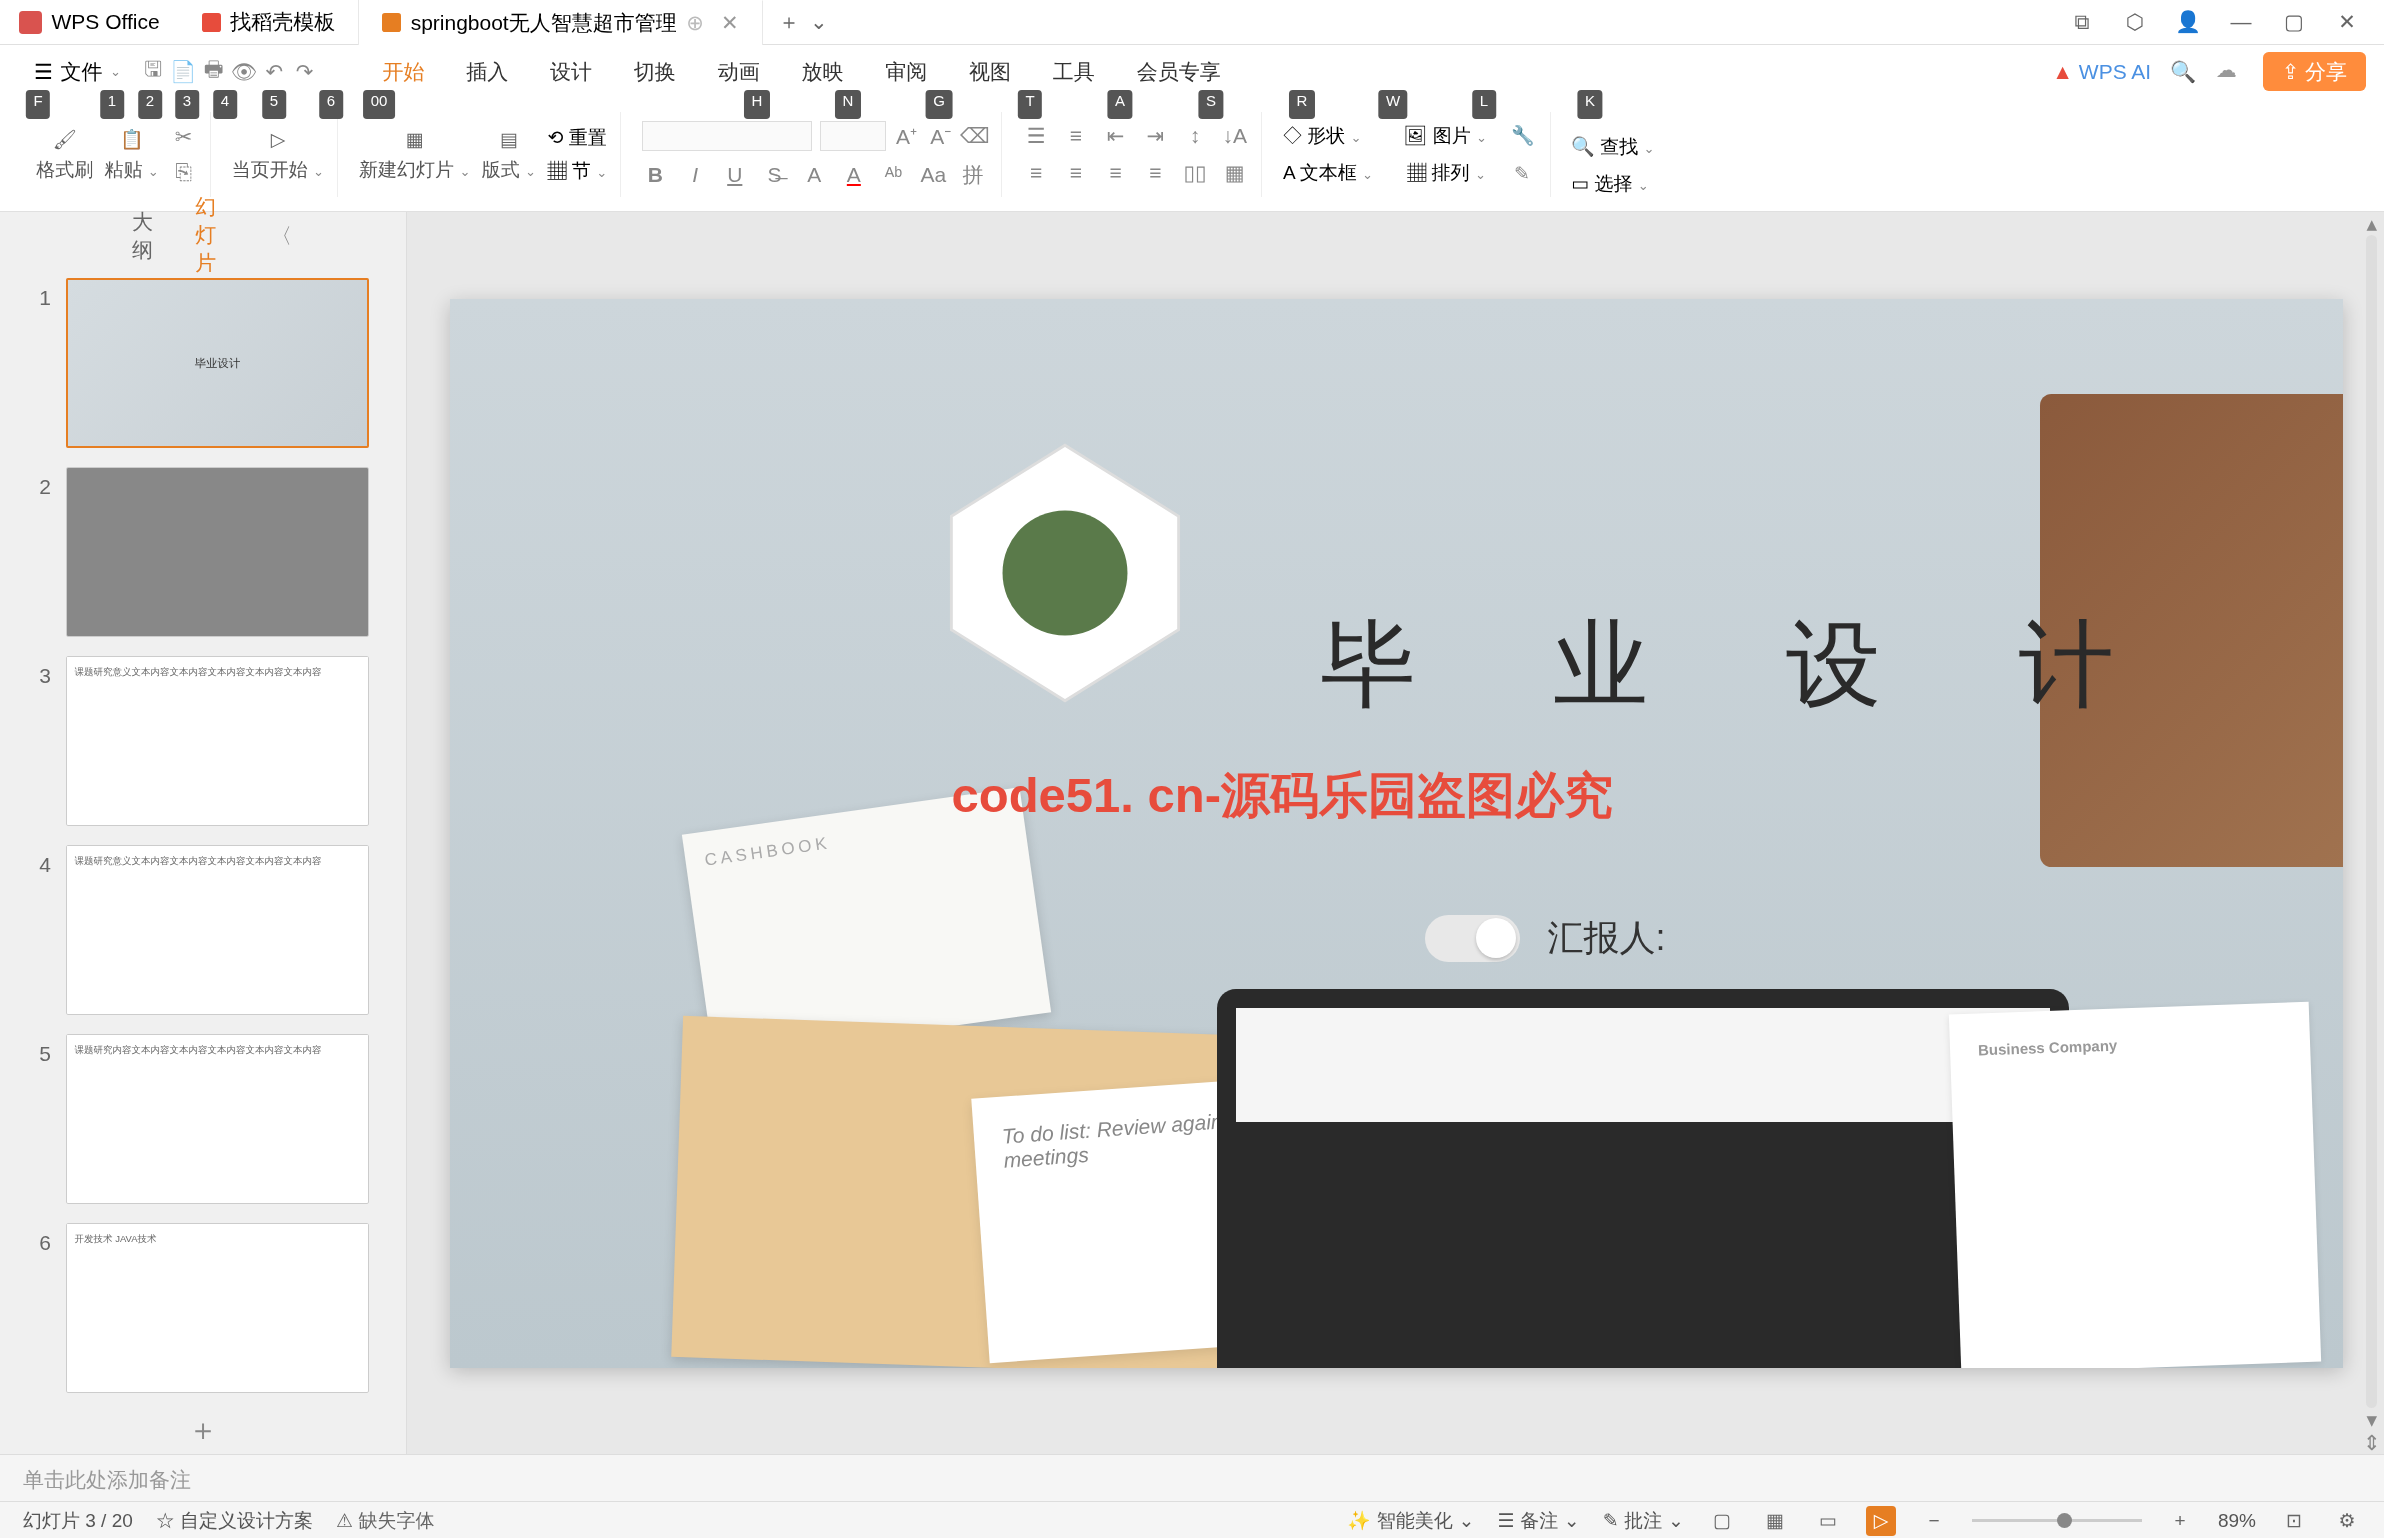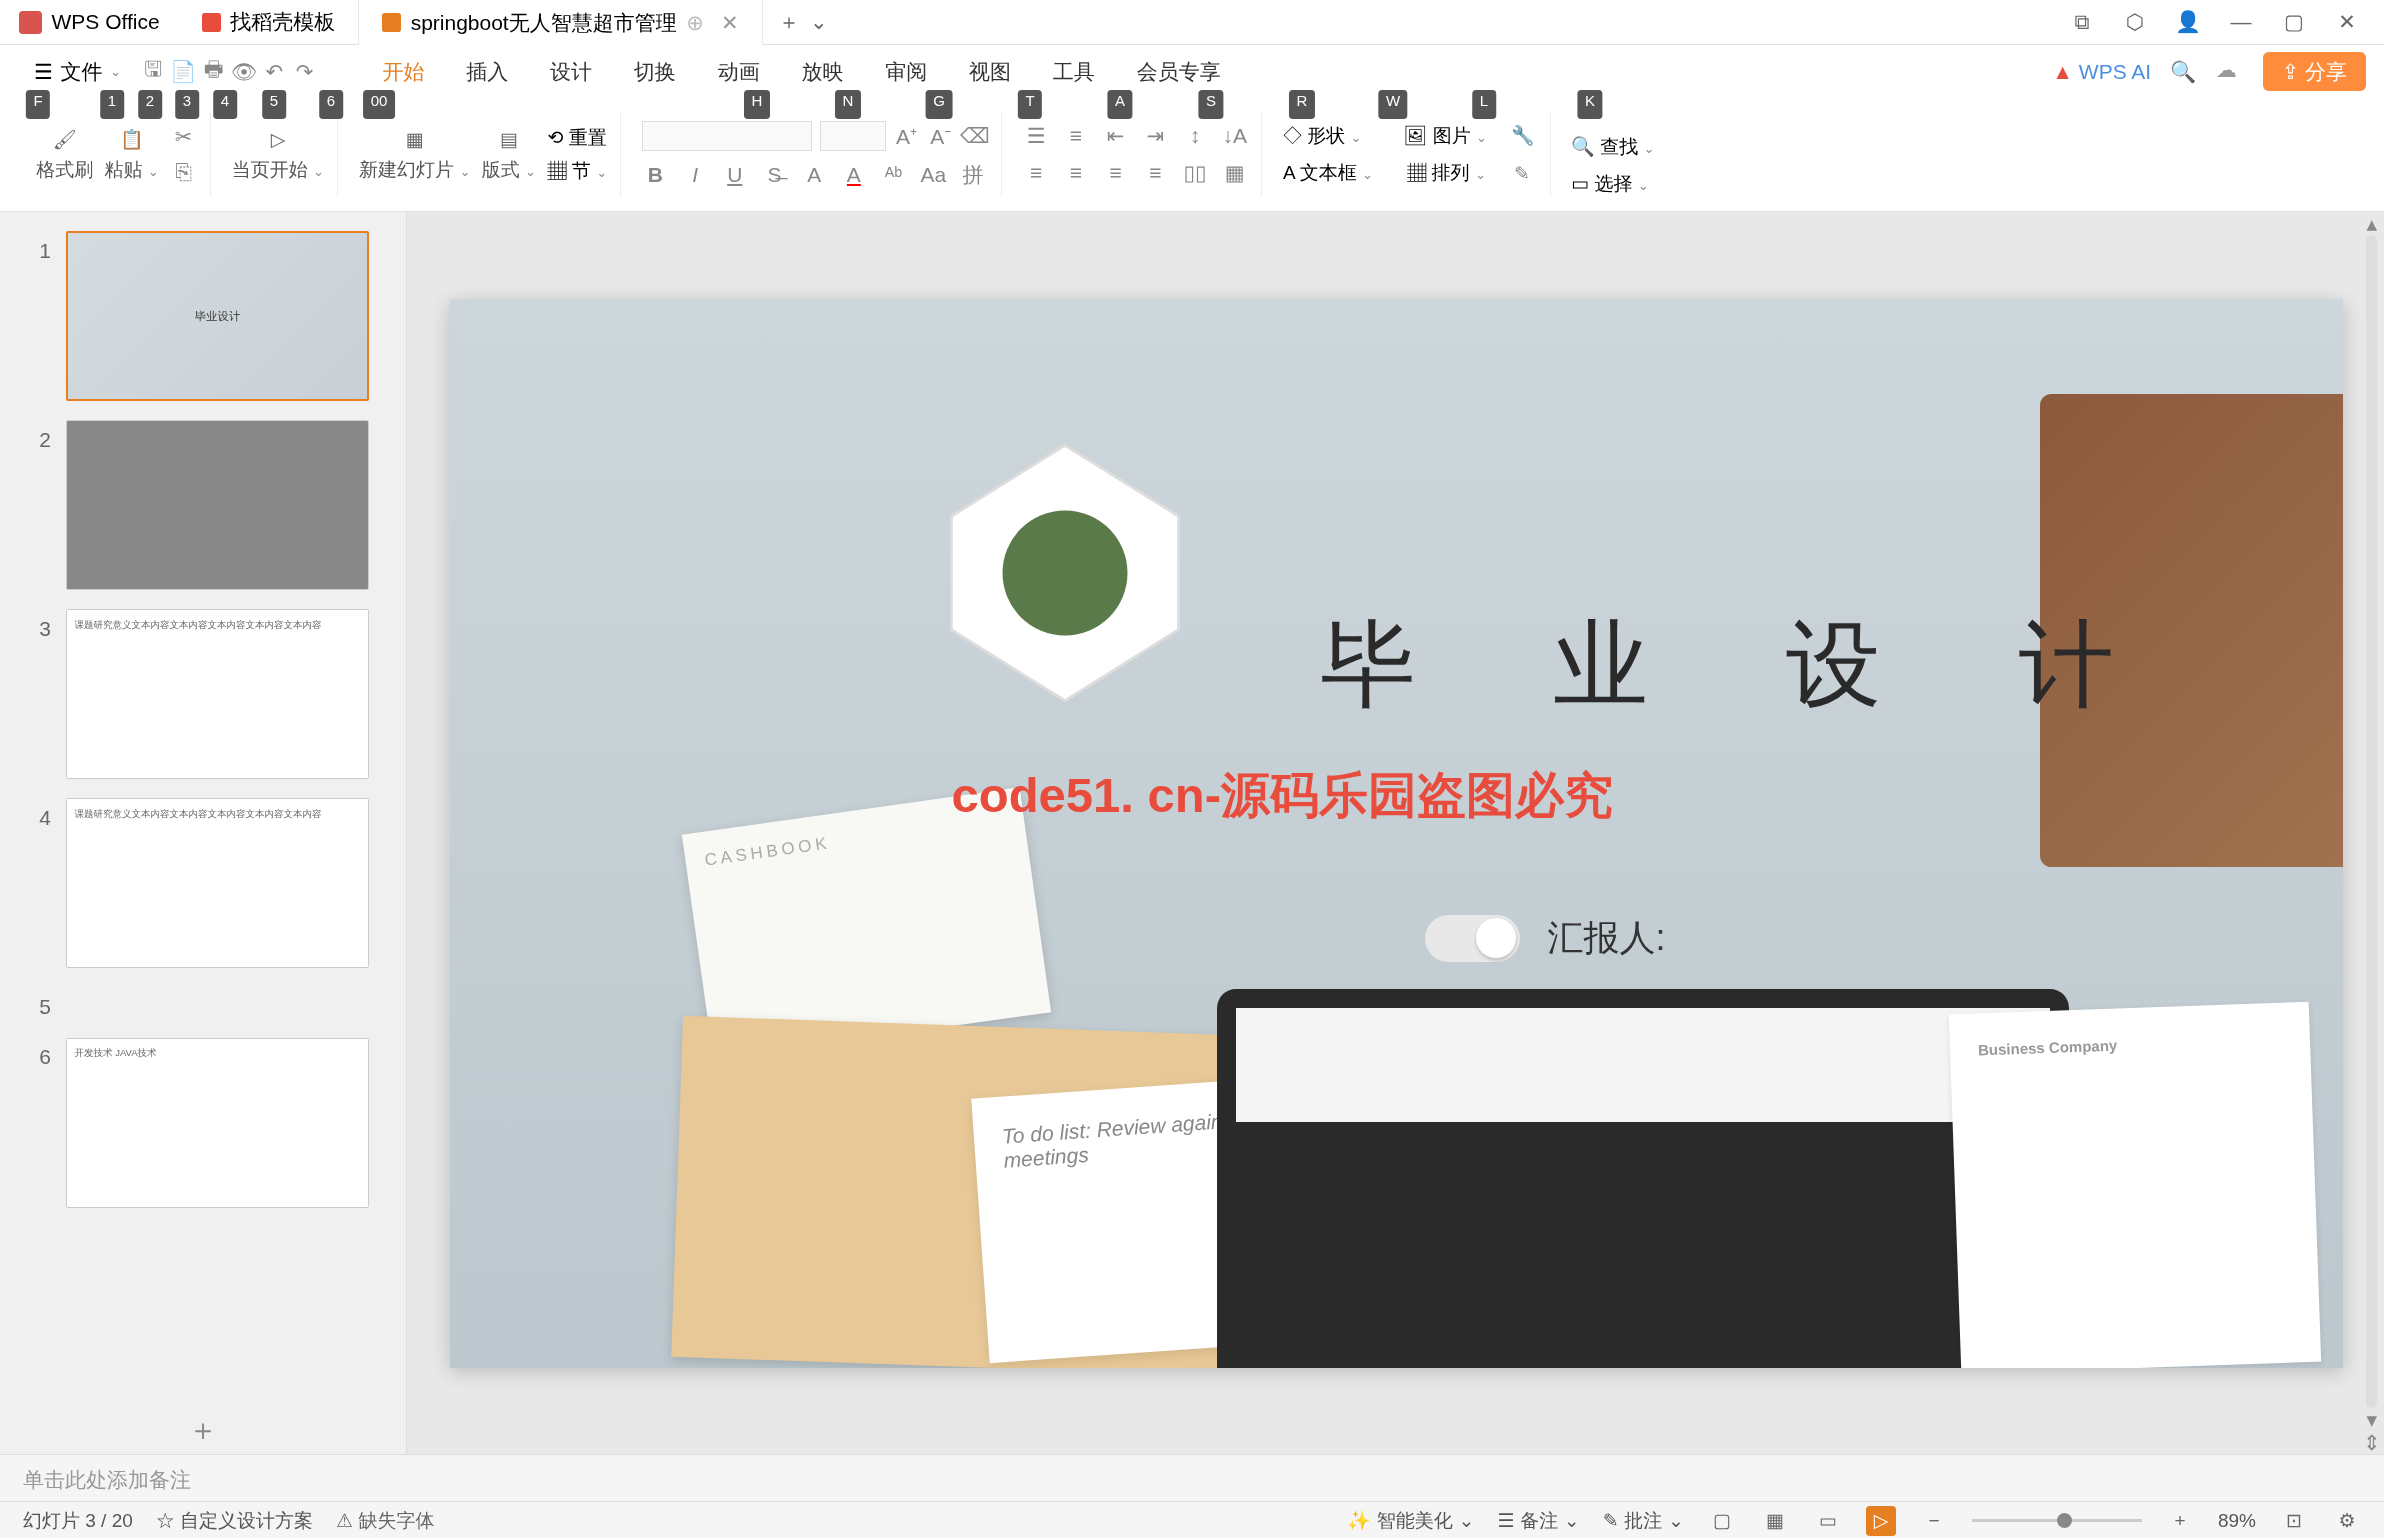--- a/index.html
+++ b/index.html
@@ -292,20 +292,25 @@
   <div class="tool-group noborder">
     <div style="display:flex;flex-direction:column;gap:11.4px;font-size:19px;">
       <div>🔍 <span>查找</span> <span class="dropdown-arrow">⌄</span></div>
       <div>▭ <span>选择</span> <span class="dropdown-arrow">⌄</span></div>
     </div>
   </div>
 </div>
 
 <div class="main">
   <div class="sidebar">
+    <div class="sidebar-tabs">
+      <div class="sidebar-tab">大纲</div>
+      <div class="sidebar-tab active">幻灯片</div>
+      <div class="collapse-btn">〈</div>
+    </div>
     <div class="thumbs">
       <div class="thumb-row">
         <div class="thumb-num">1</div>
         <div style="position:relative;">
           <div class="star-icon">☆</div>
           <div class="thumb selected">
               <div class="thumb-content">毕业设计</div>
             </div>
         </div>
       </div>
@@ -322,20 +327,23 @@
           </div>
         </div>
       <div class="thumb-row">
           <div class="thumb-num">4</div>
           <div class="thumb">
             <div class="thumb-text">课题研究意义文本内容文本内容文本内容文本内容文本内容</div>
           </div>
         </div>
       <div class="thumb-row">
           <div class="thumb-num">5</div>
+          <div class="thumb">
+            <div class="thumb-text">课题研究内容文本内容文本内容文本内容文本内容文本内容</div>
+          </div>
         </div>
       <div class="thumb-row">
           <div class="thumb-num">6</div>
           <div class="thumb">
             <div class="thumb-text">开发技术 JAVA技术</div>
           </div>
         </div>
     </div>
     <div class="add-slide">＋</div>
   </div>

